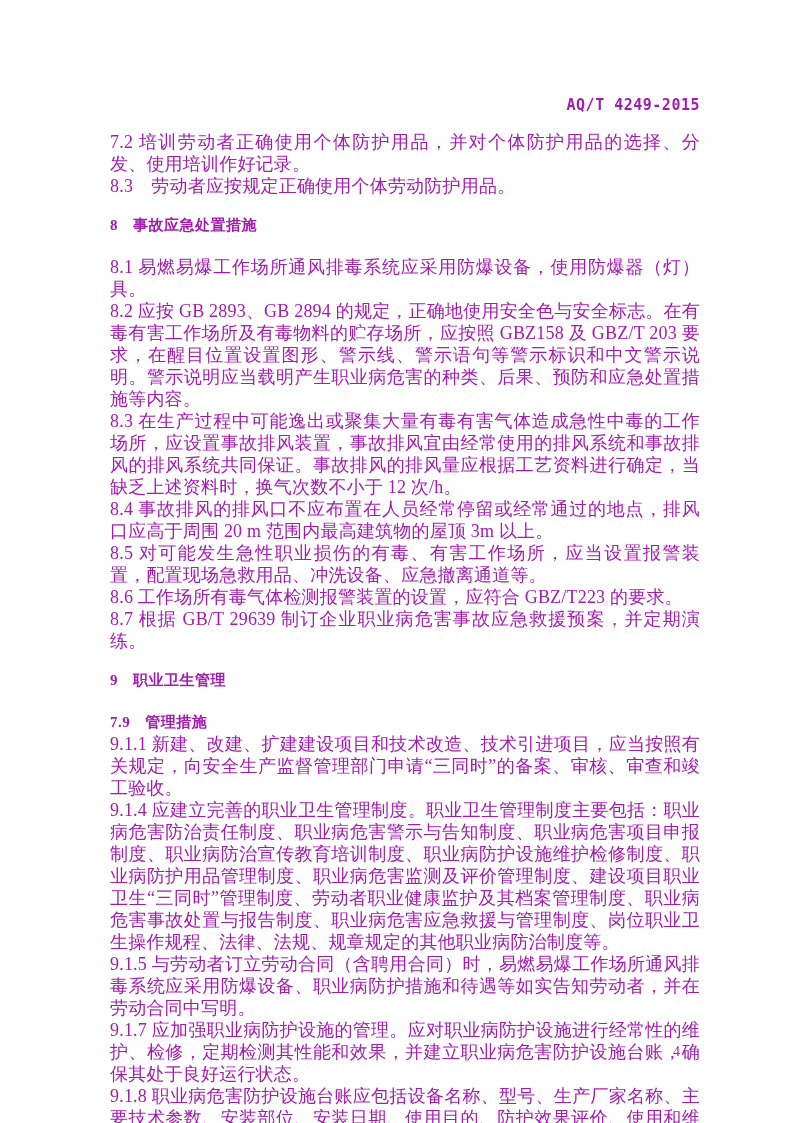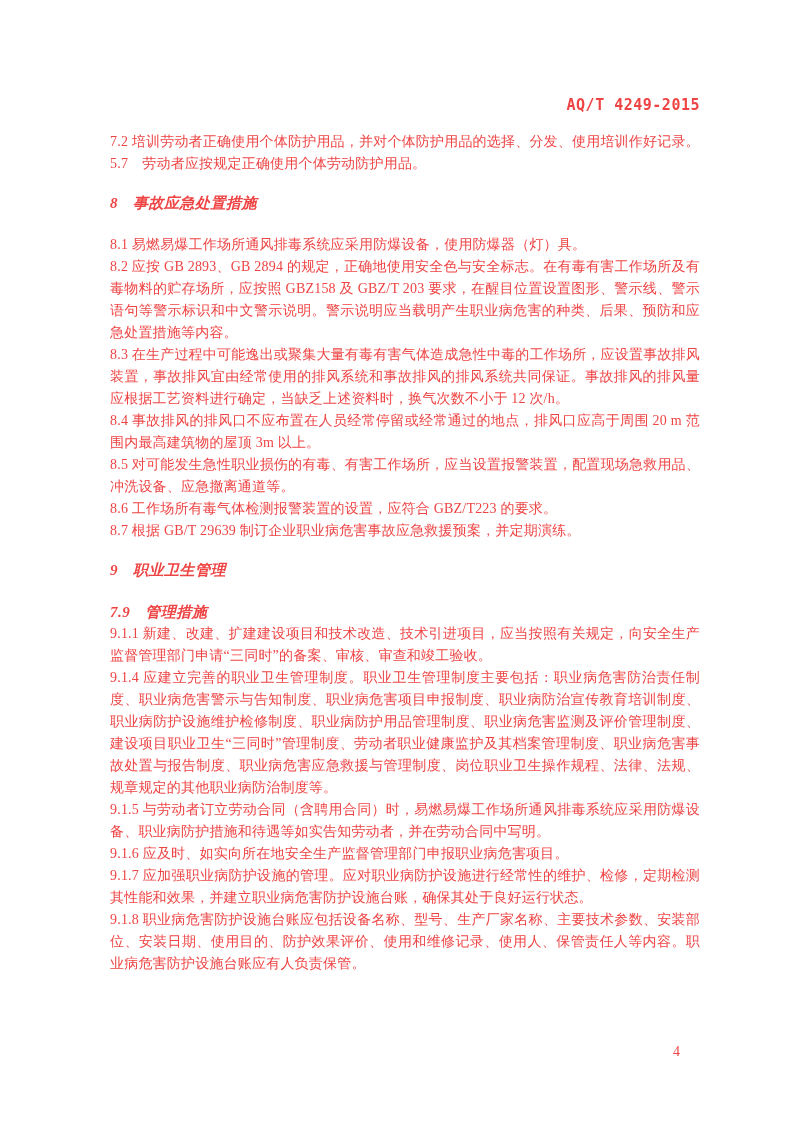--- a/index.html
+++ b/index.html
@@ -8,53 +8,52 @@
     background: #ffffff;
   }
   .page {
     position: relative;
     width: 794px;
     height: 1123px;
     margin: 0 auto;
     background: #ffffff;
     box-sizing: border-box;
     padding: 96px 94px 0 110px;
-    color: #ef4444;
+    color: #a21caf;
     font-family: "Liberation Serif", "DejaVu Serif", serif;
     overflow: hidden;
   }
   .page-header {
     text-align: right;
     height: 22px;
   }
   .std-num {
     font-family: "DejaVu Sans Mono", "Liberation Mono", monospace;
     font-weight: 700;
     font-size: 15px;
     letter-spacing: 0.5px;
     white-space: nowrap;
   }
   .doc-body {
     margin-top: 13px;
   }
   .para {
     margin: 0;
-    font-size: 14px;
+    font-size: 18px;
     line-height: 22px;
     text-align: justify;
     letter-spacing: 0.2px;
     white-space: pre-wrap;
   }
   .heading1, .heading2 {
     font-family: "DejaVu Sans", "Liberation Sans", sans-serif;
     font-weight: 700;
     font-size: 15px;
     line-height: 22px;
     letter-spacing: 0.5px;
-    font-style: italic;
   }
   .heading1 { margin: 17px 0 20px 0; }
   .heading2 { margin: 18px 0 0 0; }
   .hnum {
     font-family: "Liberation Serif", "DejaVu Serif", serif;
     font-weight: 700;
     margin-right: 15px;
   }
   .page-footer {
     position: absolute;
@@ -69,35 +68,34 @@
 </head>
 <body>
 
 <div class="page">
   <div class="page-header">
     <span class="std-num">AQ/T 4249-2015</span>
   </div>
 
   <div class="doc-body" id="doc-content">
       <p class="para">7.2 培训劳动者正确使用个体防护用品，并对个体防护用品的选择、分发、使用培训作好记录。</p>
-      <p class="para">5.7　劳动者应按规定正确使用个体劳动防护用品。</p>
+      <p class="para">8.3　劳动者应按规定正确使用个体劳动防护用品。</p>
       <div class="heading1"><span class="hnum">8</span><span class="htxt">事故应急处置措施</span></div>
       <p class="para">8.1 易燃易爆工作场所通风排毒系统应采用防爆设备，使用防爆器（灯）具。</p>
       <p class="para">8.2 应按 GB 2893、GB 2894 的规定，正确地使用安全色与安全标志。在有毒有害工作场所及有毒物料的贮存场所，应按照 GBZ158 及 GBZ/T 203 要求，在醒目位置设置图形、警示线、警示语句等警示标识和中文警示说明。警示说明应当载明产生职业病危害的种类、后果、预防和应急处置措施等内容。</p>
       <p class="para">8.3 在生产过程中可能逸出或聚集大量有毒有害气体造成急性中毒的工作场所，应设置事故排风装置，事故排风宜由经常使用的排风系统和事故排风的排风系统共同保证。事故排风的排风量应根据工艺资料进行确定，当缺乏上述资料时，换气次数不小于 12 次/h。</p>
       <p class="para">8.4 事故排风的排风口不应布置在人员经常停留或经常通过的地点，排风口应高于周围 20 m 范围内最高建筑物的屋顶 3m 以上。</p>
       <p class="para">8.5 对可能发生急性职业损伤的有毒、有害工作场所，应当设置报警装置，配置现场急救用品、冲洗设备、应急撤离通道等。</p>
       <p class="para">8.6 工作场所有毒气体检测报警装置的设置，应符合 GBZ/T223 的要求。</p>
       <p class="para">8.7 根据 GB/T 29639 制订企业职业病危害事故应急救援预案，并定期演练。</p>
       <div class="heading1"><span class="hnum">9</span><span class="htxt">职业卫生管理</span></div>
       <div class="heading2"><span class="hnum">7.9</span><span class="htxt">管理措施</span></div>
       <p class="para">9.1.1 新建、改建、扩建建设项目和技术改造、技术引进项目，应当按照有关规定，向安全生产监督管理部门申请“三同时”的备案、审核、审查和竣工验收。</p>
       <p class="para">9.1.4 应建立完善的职业卫生管理制度。职业卫生管理制度主要包括：职业病危害防治责任制度、职业病危害警示与告知制度、职业病危害项目申报制度、职业病防治宣传教育培训制度、职业病防护设施维护检修制度、职业病防护用品管理制度、职业病危害监测及评价管理制度、建设项目职业卫生“三同时”管理制度、劳动者职业健康监护及其档案管理制度、职业病危害事故处置与报告制度、职业病危害应急救援与管理制度、岗位职业卫生操作规程、法律、法规、规章规定的其他职业病防治制度等。</p>
       <p class="para">9.1.5 与劳动者订立劳动合同（含聘用合同）时，易燃易爆工作场所通风排毒系统应采用防爆设备、职业病防护措施和待遇等如实告知劳动者，并在劳动合同中写明。</p>
-      <p class="para">9.1.6 应及时、如实向所在地安全生产监督管理部门申报职业病危害项目。</p>
       <p class="para">9.1.7 应加强职业病防护设施的管理。应对职业病防护设施进行经常性的维护、检修，定期检测其性能和效果，并建立职业病危害防护设施台账，确保其处于良好运行状态。</p>
       <p class="para">9.1.8 职业病危害防护设施台账应包括设备名称、型号、生产厂家名称、主要技术参数、安装部位、安装日期、使用目的、防护效果评价、使用和维修记录、使用人、保管责任人等内容。职业病危害防护设施台账应有人负责保管。</p>
     </div>
 
   <div class="page-footer">
     <span class="page-num">4</span>
   </div>
 </div>
 
 </body></html>

